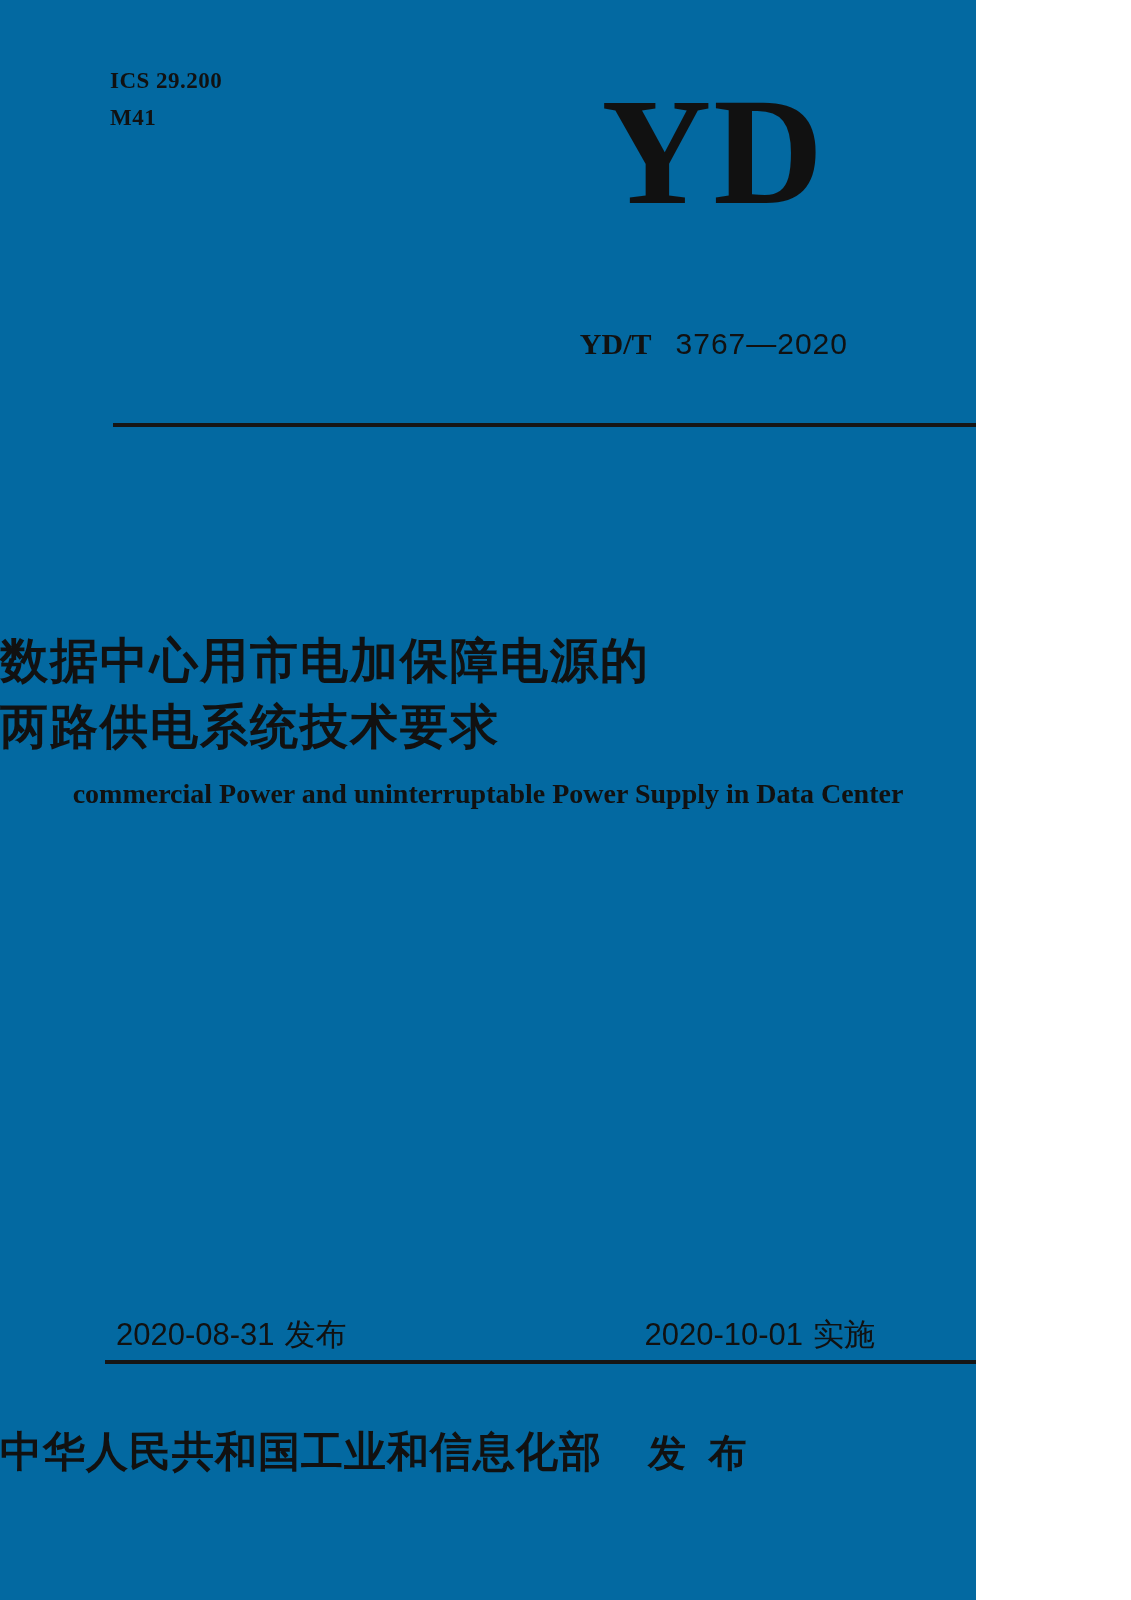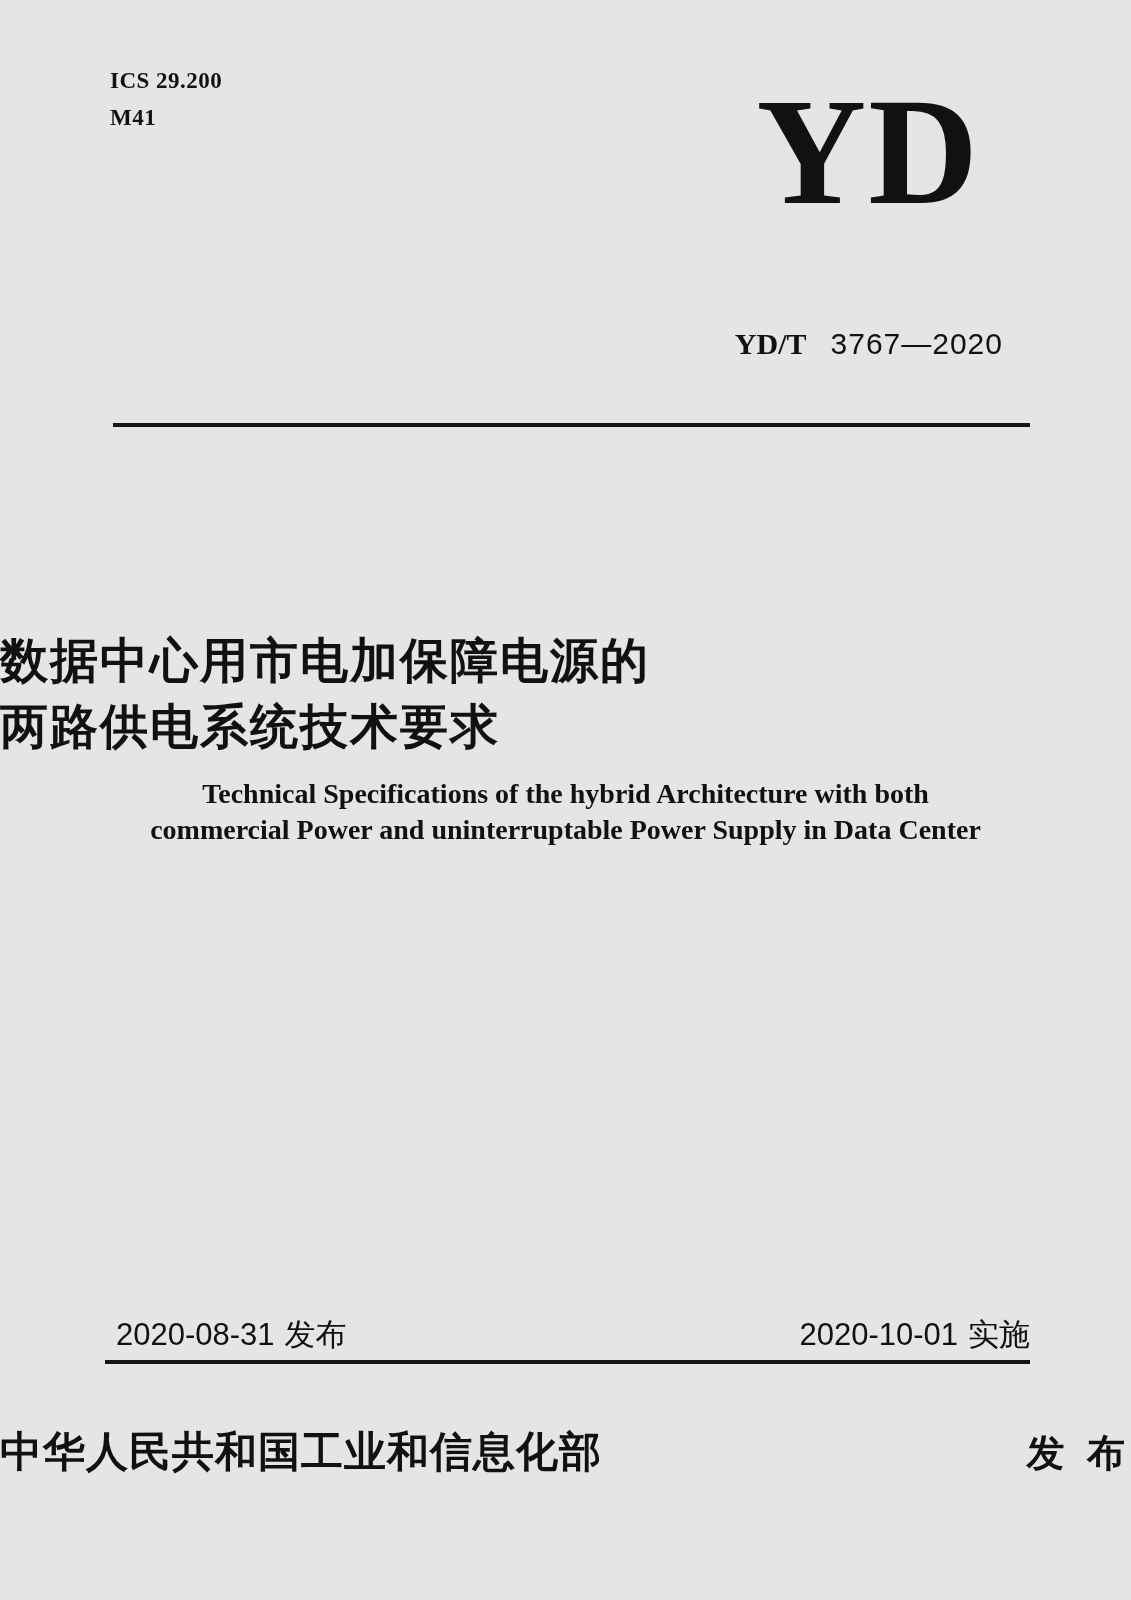--- a/index.html
+++ b/index.html
@@ -1,20 +1,20 @@
 <!DOCTYPE html>
 <html><head>
 <meta charset="utf-8">
 <style>
   html, body { margin: 0; padding: 0; background: #ffffff; }
   .page {
     position: relative;
-    width: 1131px;
+    width: 976px;
     height: 1600px;
-    background: #e5e5e5;
+    background: #0369a1;
     color: #111111;
     font-family: "Liberation Serif", serif;
     overflow: hidden;
     text-decoration: underline;
   }
 
   
   .ics-block {
     position: absolute;
     left: 110px;
@@ -115,21 +115,21 @@
     margin-left: 11px;
   }
   .date-item { display: flex; align-items: baseline; gap: 10px; white-space: nowrap; }
 
   
   .issuer-row {
     position: absolute;
     left: 0; top: 1424px;
     width: 100%;
     display: flex;
-    justify-content: space-between;
+    justify-content: flex-start;
     align-items: baseline;
     gap: 46px;
     white-space: nowrap;
   }
   .issuer-name {
     font-family: "Liberation Serif", serif;
     font-weight: bold;
     font-size: 42px;
     letter-spacing: 1px;
   }
@@ -158,21 +158,20 @@
   </div>
 
   <div class="rule rule-top"></div>
 
   <div class="title-cn">
     <div>数据中心用市电加保障电源的</div>
     <div>两路供电系统技术要求</div>
   </div>
 
   <div class="title-en">
-    <div>Technical Specifications of the hybrid Architecture with both</div>
     <div>commercial Power and uninterruptable Power Supply in Data Center</div>
   </div>
 
   <div class="dates-row">
     <div class="date-item">
       <span>2020-08-31</span>
       <span>发布</span>
     </div>
     <div class="date-item">
       <span>2020-10-01</span>

